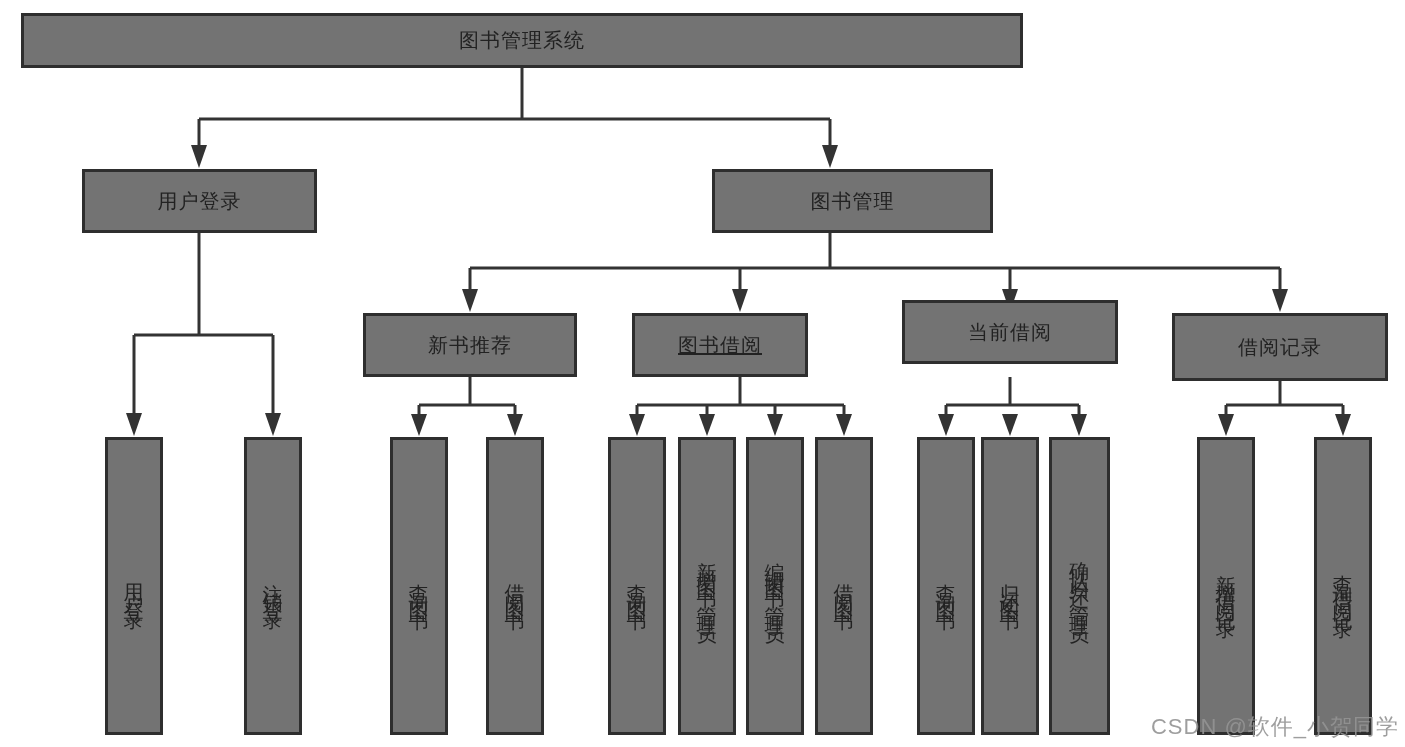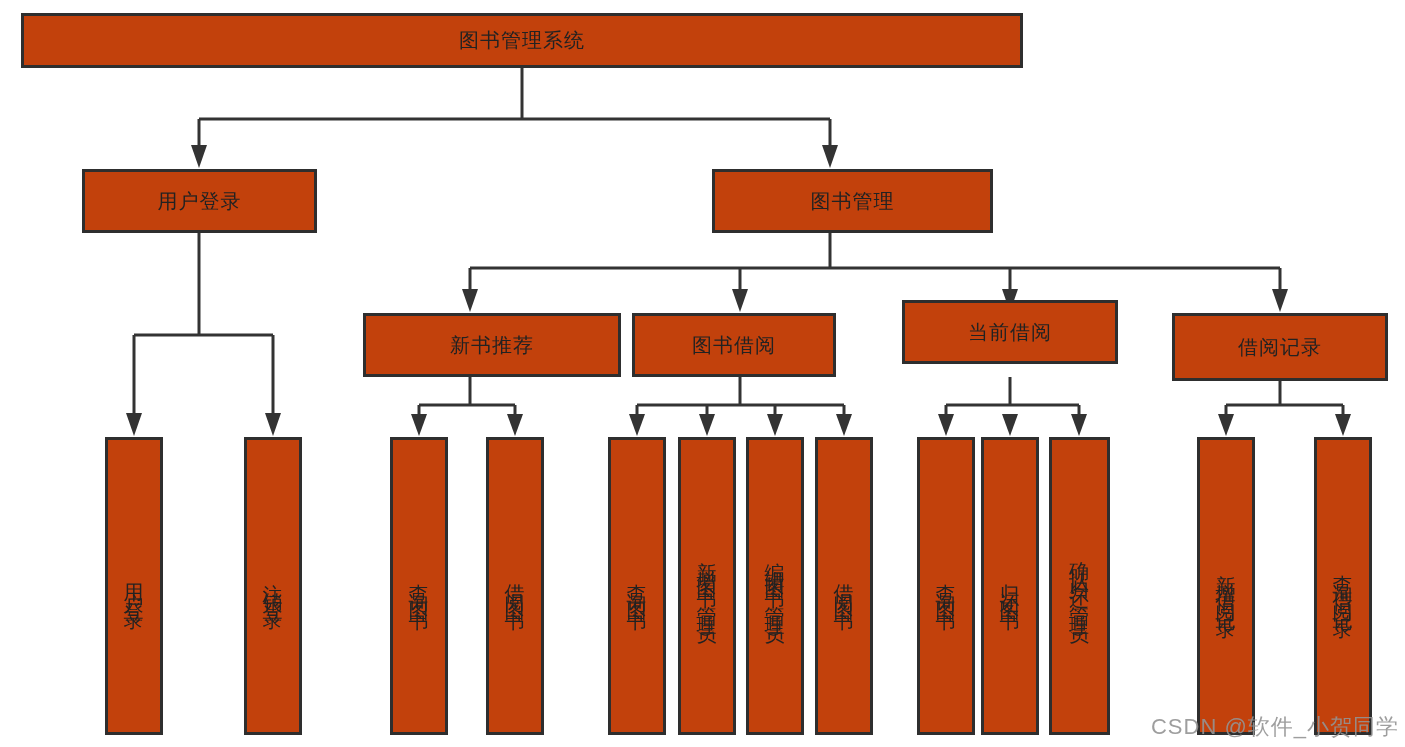--- a/index.html
+++ b/index.html
@@ -8,21 +8,21 @@
     width: 1405px;
     height: 747px;
     background: #ffffff;
     overflow: hidden;
     font-family: "Liberation Sans", sans-serif;
     color: #222222;
   }
   #wires { position: absolute; left: 0; top: 0; width: 1405px; height: 747px; }
   .box {
     position: absolute;
-    background: #c2410c;
+    background: #737373;
     border: 3px solid #2e2e2e;
     box-sizing: border-box;
     display: flex;
     align-items: center;
     justify-content: center;
   }
   .hlabel {
     font-size: 20px;
     letter-spacing: 1px;
     white-space: nowrap;
@@ -34,22 +34,22 @@
     font-size: 20px;
     letter-spacing: 9px;
     line-height: 1;
     color: #222222;
     white-space: nowrap;
   }
   
   .n-root   { left: 21px;  top: 13px;  width: 1002px; height: 55px; }
   .n-user   { left: 82px;  top: 169px; width: 235px;  height: 64px; }
   .n-mgmt   { left: 712px; top: 169px; width: 281px;  height: 64px; }
-  .n-rec    { left: 363px; top: 313px; width: 258px;  height: 64px; }
-  .n-bor    { left: 632px; top: 313px; width: 204px;  height: 64px; }
+  .n-rec    { left: 363px; top: 313px; width: 214px;  height: 64px; }
+  .n-bor    { left: 632px; top: 313px; width: 176px;  height: 64px; text-decoration: underline; }
   .n-cur    { left: 902px; top: 300px; width: 216px;  height: 64px; }
   .n-hist   { left: 1172px;top: 313px; width: 216px;  height: 68px; }
   .leaf     { top: 437px; width: 58px; height: 298px; }
   .l-ulogin { left: 105px; }
   .l-ulogout{ left: 244px; }
   .l-rq     { left: 390px; }
   .l-rb     { left: 486px; }
   .l-bq     { left: 608px; }
   .l-badd   { left: 678px; }
   .l-bedit  { left: 746px; }

